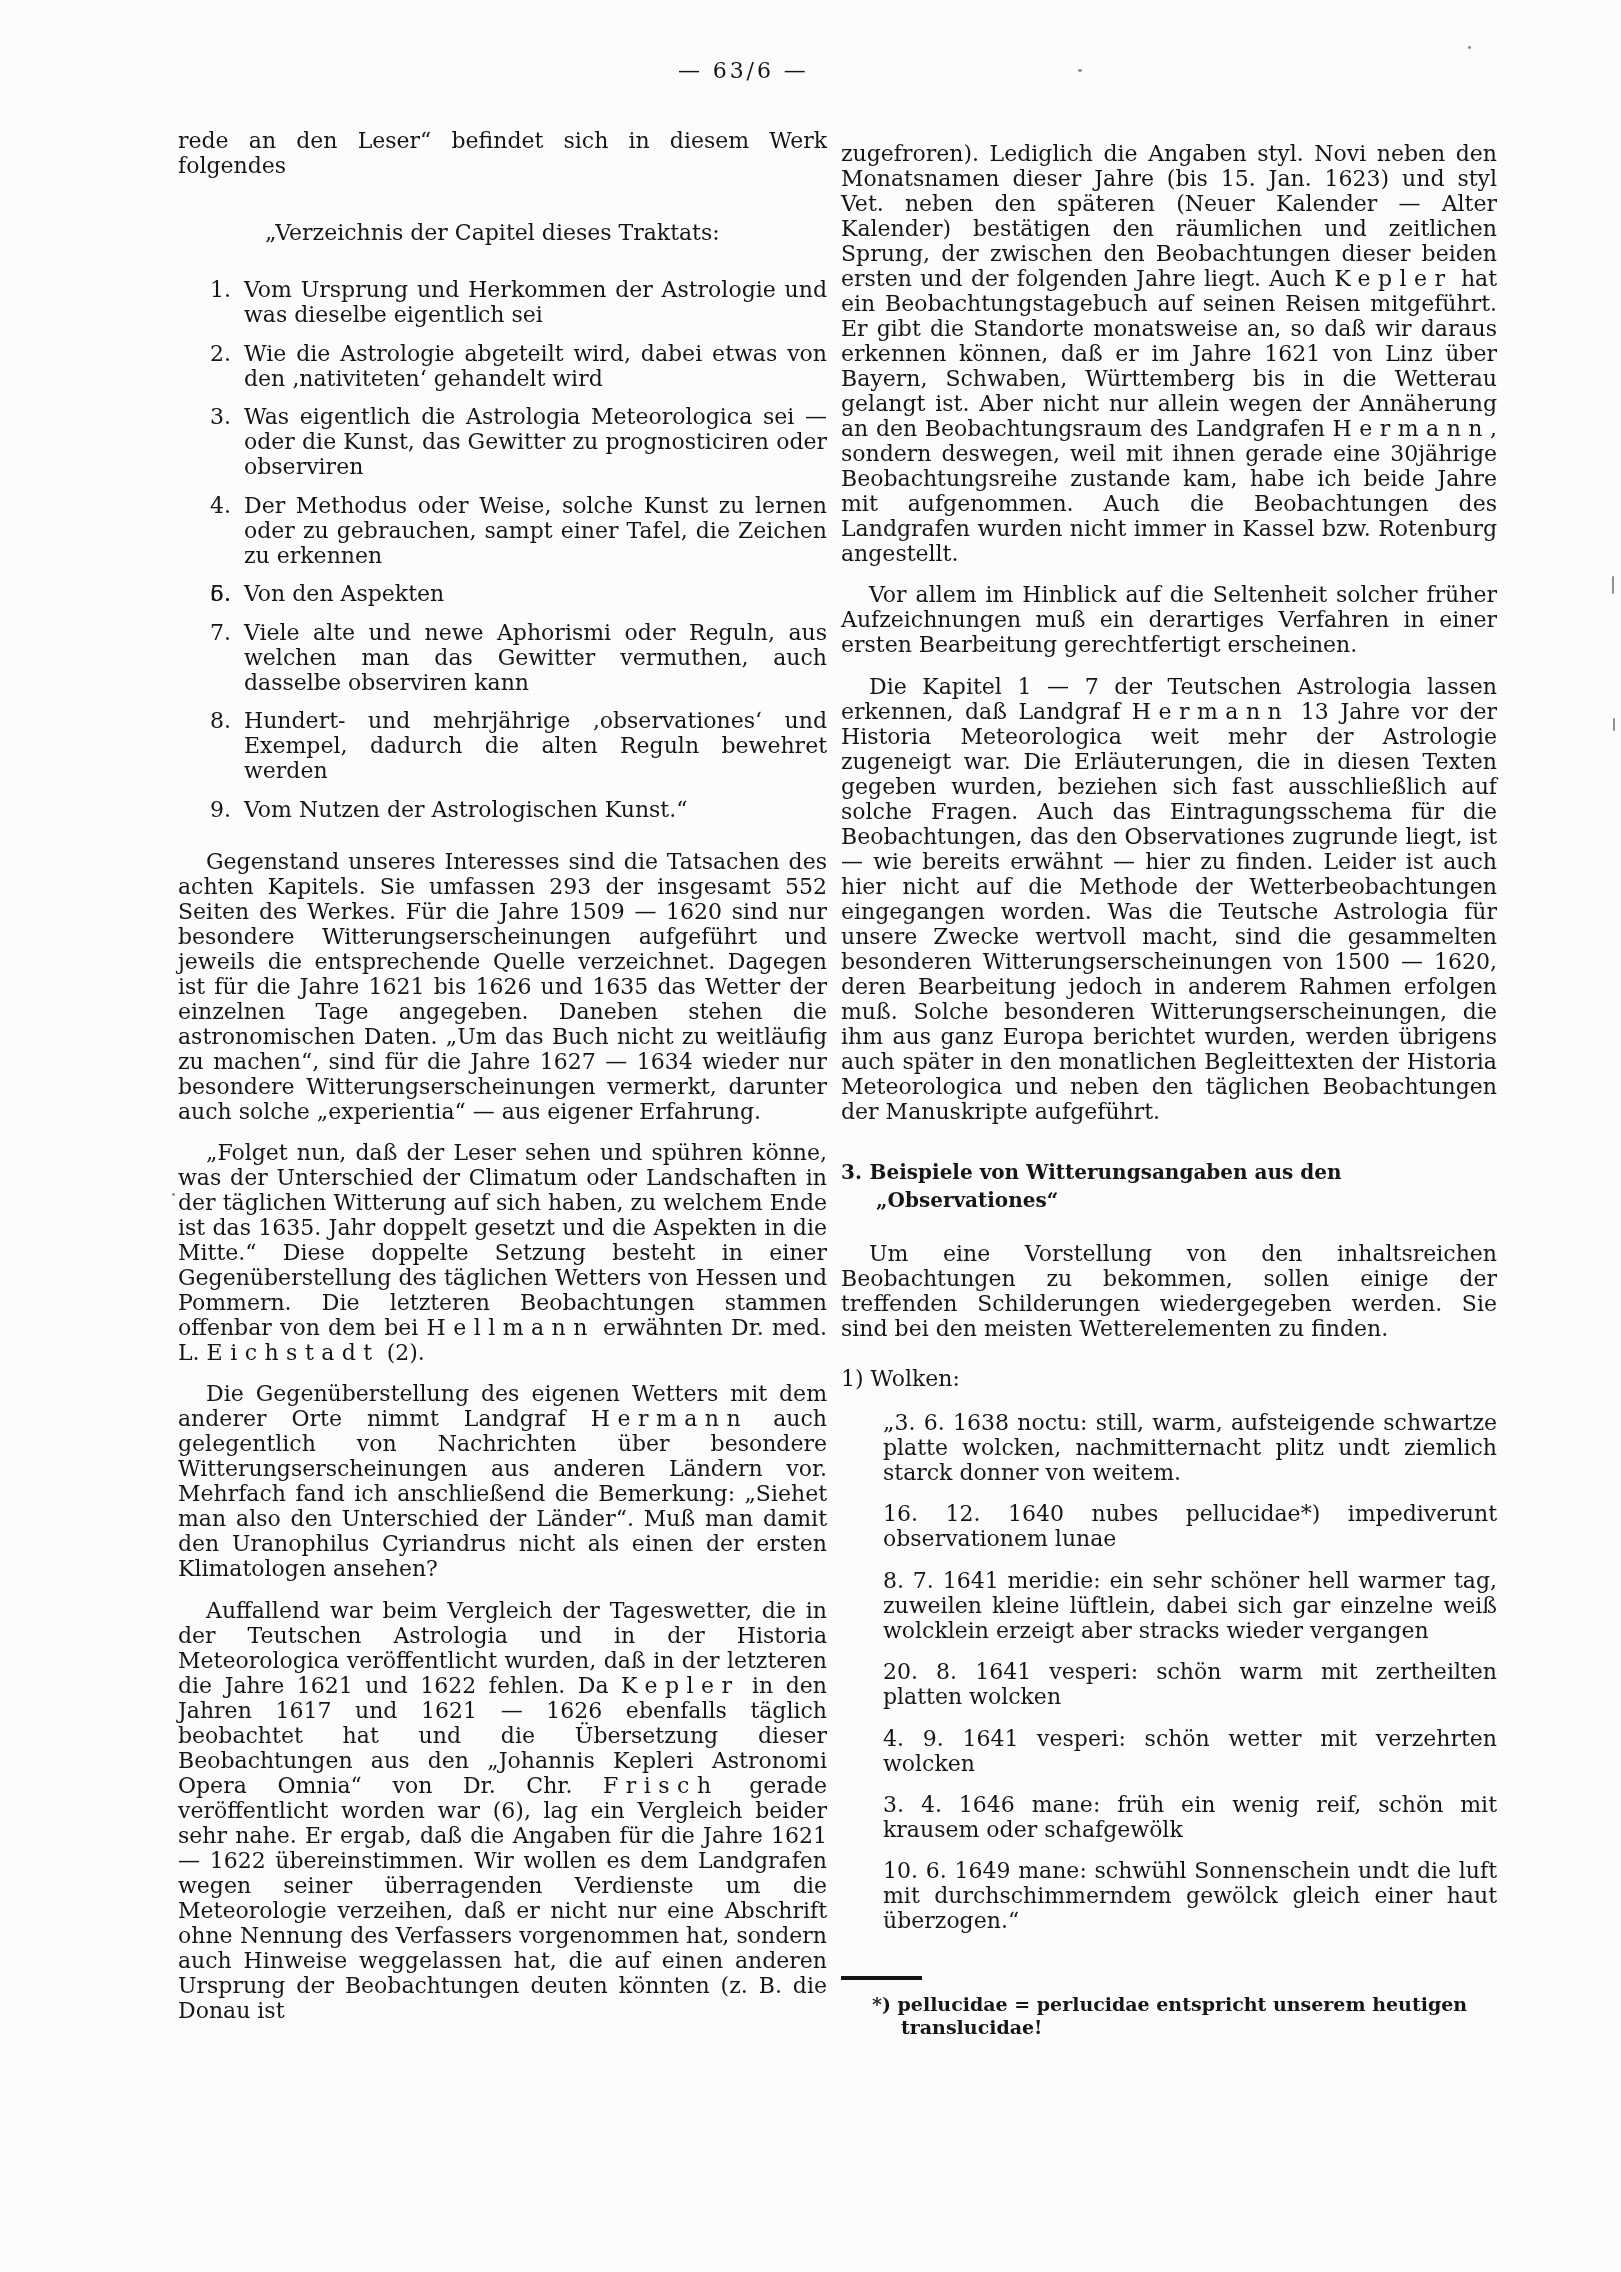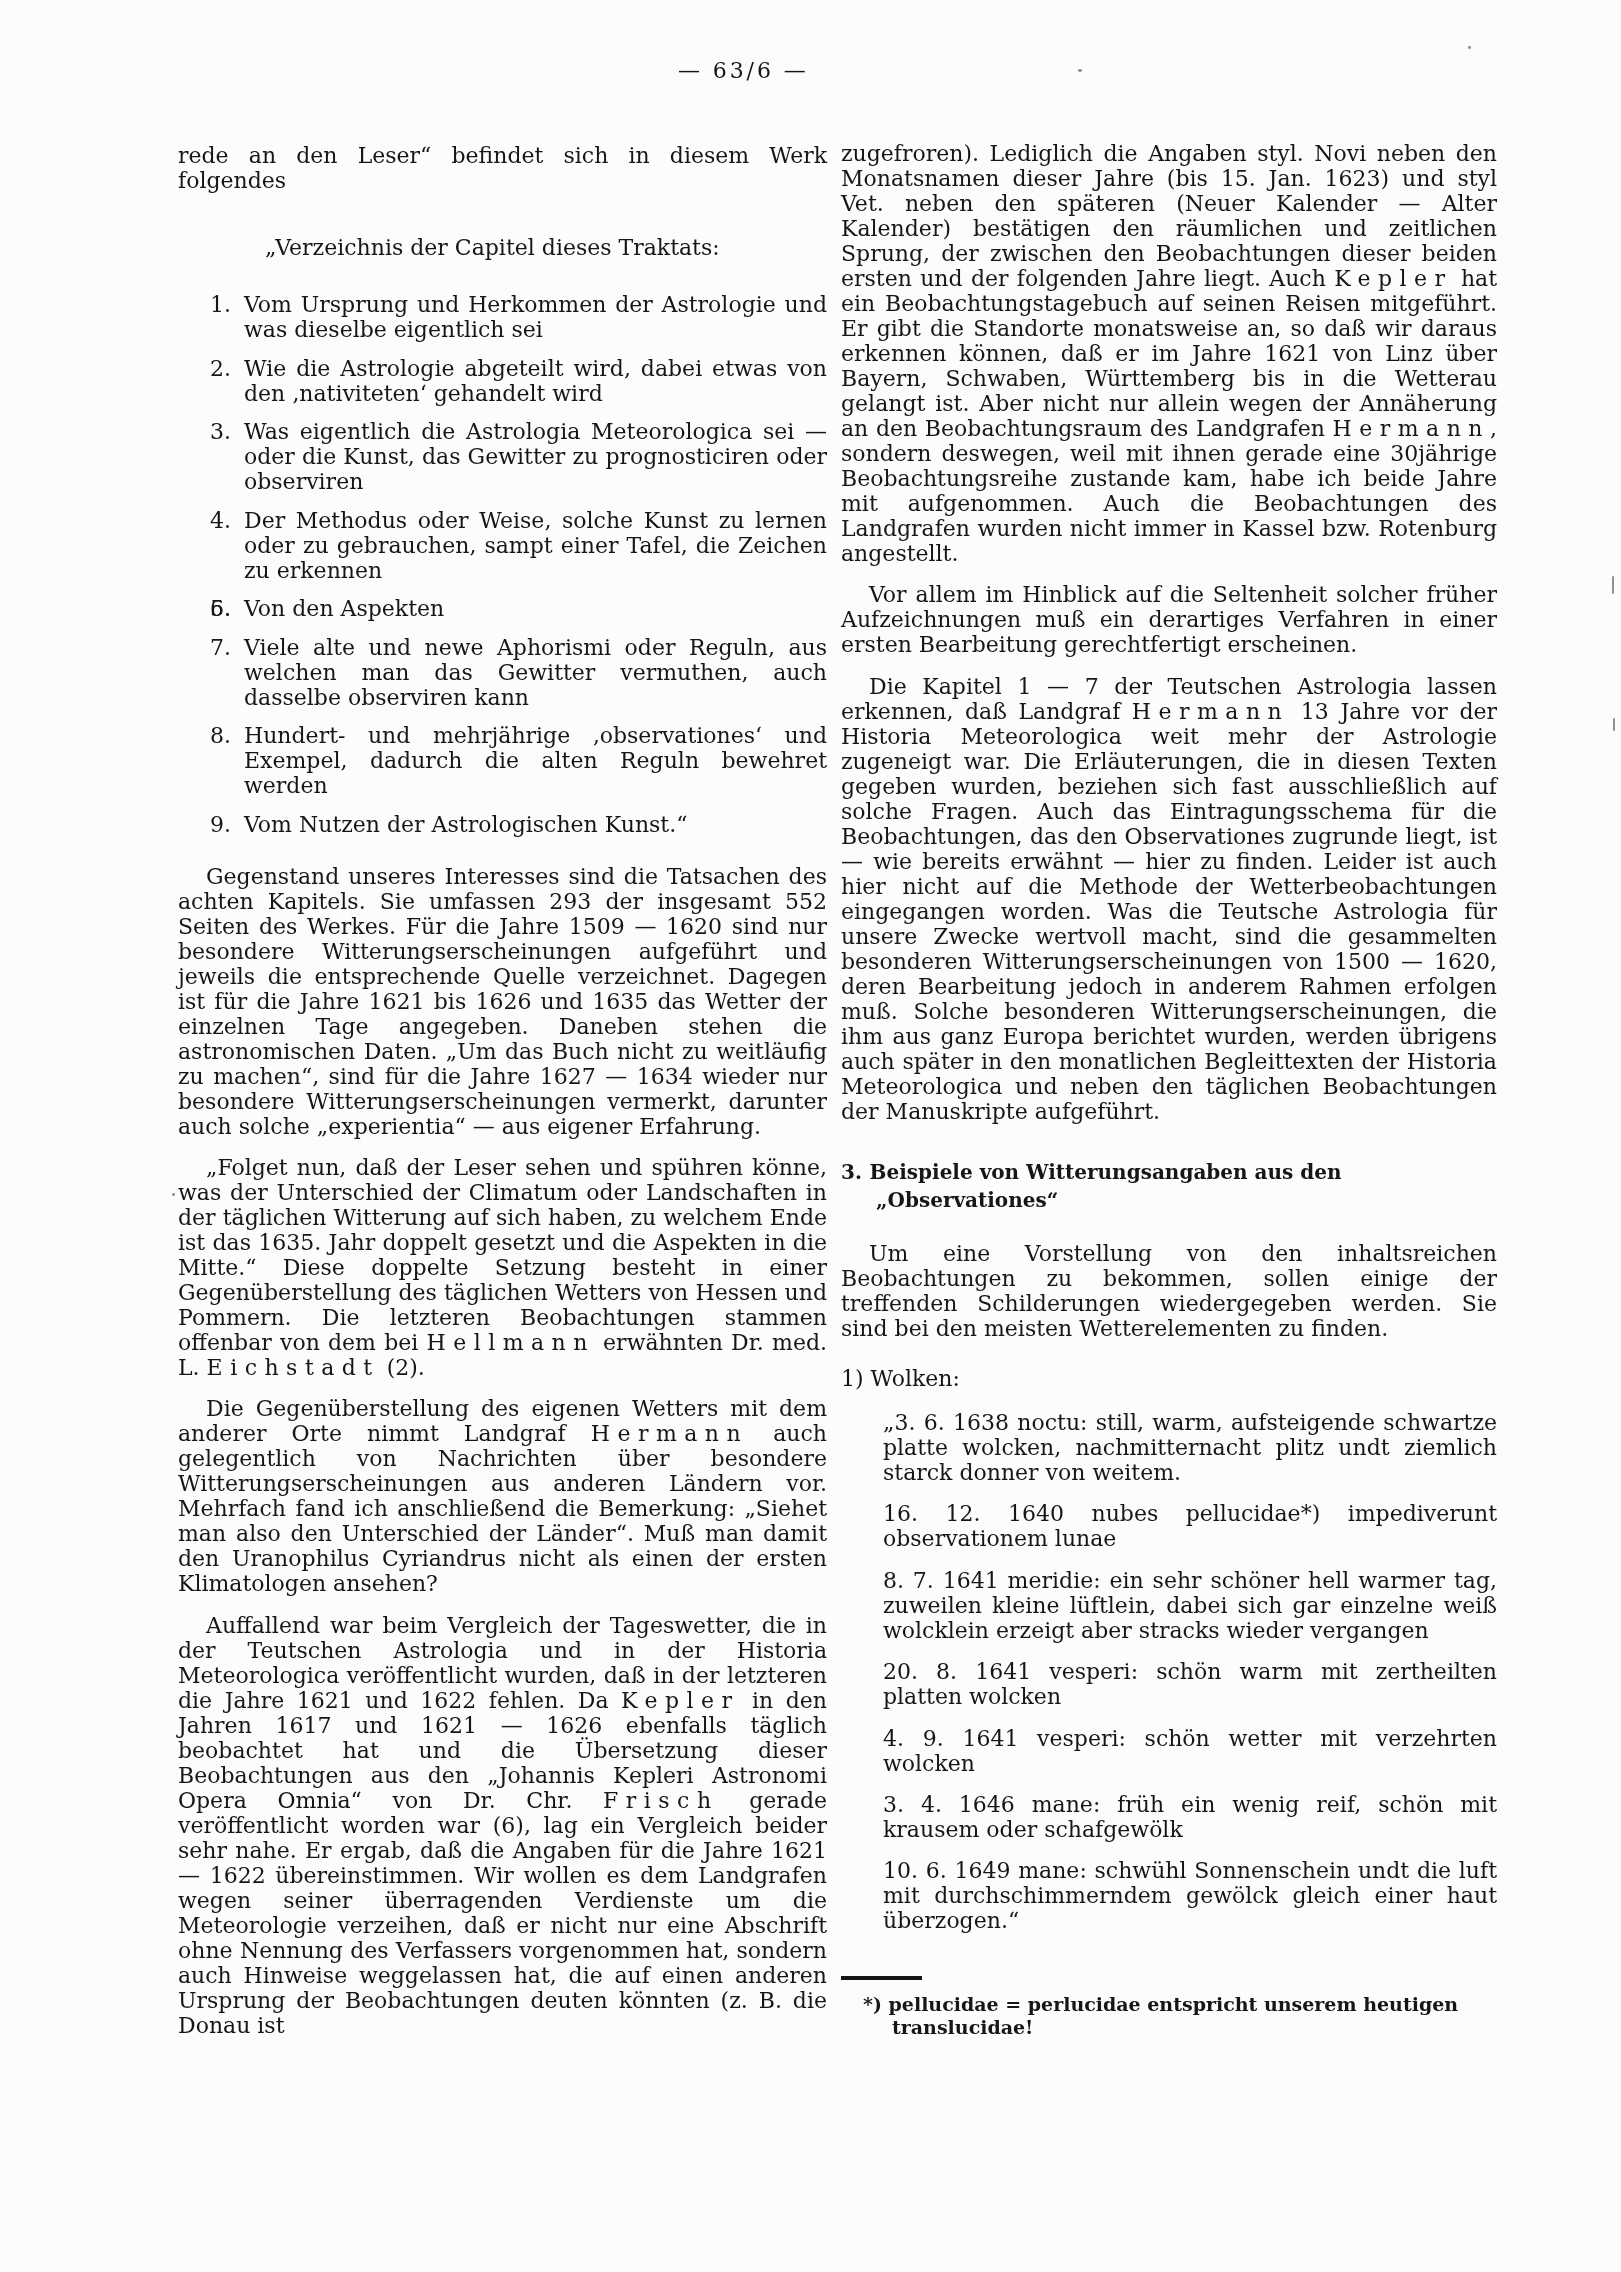--- a/index.html
+++ b/index.html
@@ -5,37 +5,37 @@
   html,body{margin:0;padding:0;}
   body{
     width:1622px;height:2273px;position:relative;
     background:#fcfcfa;color:#161616;
     font-family:"DejaVu Serif","Liberation Serif",serif;
     -webkit-font-smoothing:antialiased;
   }
   .page{position:absolute;inset:0;overflow:hidden;}
   .pagenum{position:absolute;top:58px;left:678px;font-size:22px;letter-spacing:2.9px;}
   .col{position:absolute;font-size:22px;line-height:25px;text-align:justify;}
-  .col-left{left:178px;top:143px;width:649px;}
+  .col-left{left:178px;top:128px;width:649px;}
   .col-right{left:841px;top:141px;width:656px;}
   p{margin:0 0 16.4px 0;}
   p.para{text-indent:28px;}
   p.noindent{text-indent:0;}
   .toc-title{margin:42px 0 32px 87px;text-indent:0;text-align:left;}
   .toc-item{position:relative;padding-left:66px;margin-bottom:13.5px;}
   .toc-num{position:absolute;left:32px;top:0;}
   .section-head{font-weight:bold;font-size:20px;line-height:28px;
     margin:34px 0 27px 0;padding-left:35px;text-indent:-35px;text-align:left;}
   .section-head .num{margin-right:7.7px;}
   .obs-label{margin:25px 0 19.3px 0;text-align:left;}
   .obs{margin:0 0 16.4px 42px;}
   .footnote{margin-top:43px;}
   .fn-rule{width:81px;height:3.4px;background:#141414;margin:0 0 13.5px 0;}
   .fn-text{font-weight:bold;font-size:19px;line-height:23px;
-    padding-left:51px;text-indent:-29px;text-align:left;margin:0;}
+    padding-left:51px;text-indent:-29px;text-align:left;margin:9px;}
   .spaced{letter-spacing:0.34em;}
   .speck{position:absolute;background:#3a3a3a;opacity:.55;border-radius:40%;}
 </style>
 </head>
 <body>
 
 <div class="page">
 
   <div class="pagenum">— 63/6 —</div>
 

